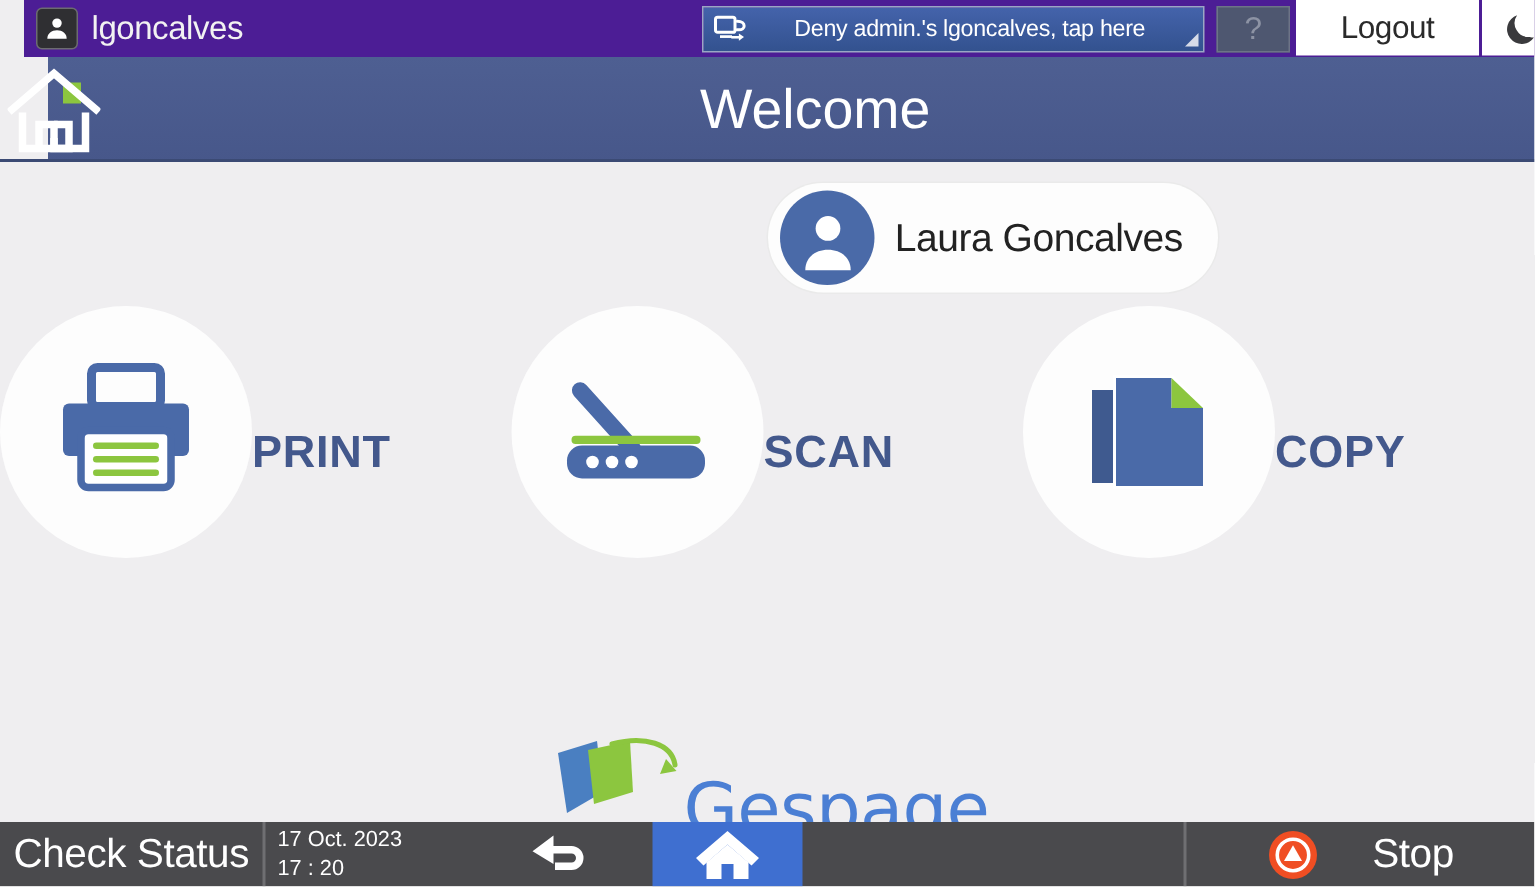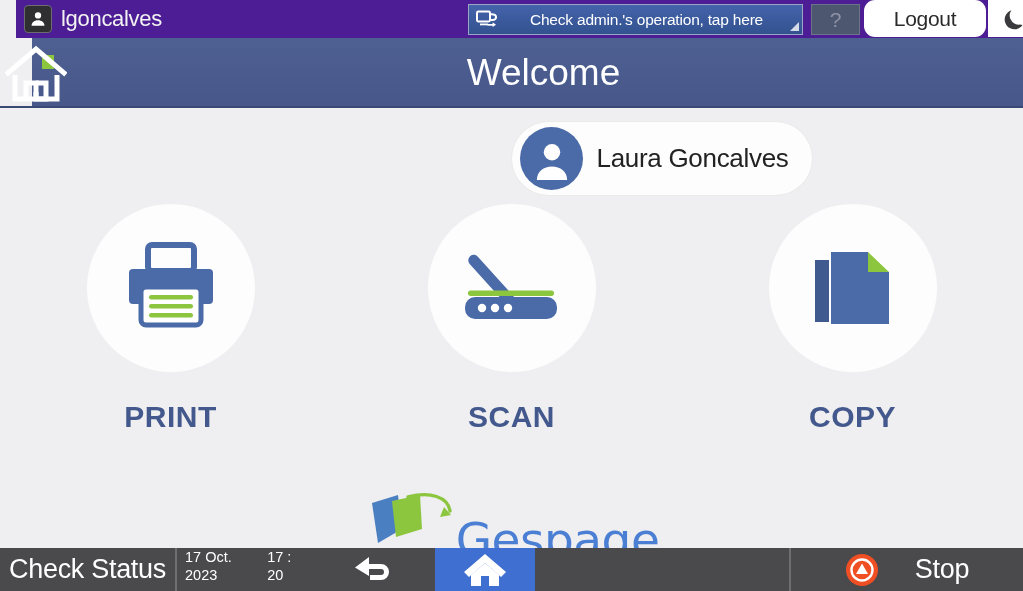--- a/index.html
+++ b/index.html
@@ -83,21 +83,20 @@
     font-size: 21px;
   }
   .tb-logout {
     position: absolute; left: 848px; top: 0px;
     width: 122px; height: 37px;
     background: #ffffff;
     display: flex; align-items: center; justify-content: center;
     color: #2a2a2a;
     font-size: 21px;
     letter-spacing: -0.3px;
-    border-radius: 11px;
   }
   .tb-moon {
     position: absolute; left: 972px; top: 0px;
     width: 51px; height: 37px;
     background: #ffffff;
     display: flex; align-items: center; justify-content: center;
   }
 
   
   .titlebar {
@@ -155,21 +154,21 @@
     padding-right: 10px;
   }
 
   .tiles {
     position: absolute; top: 96px; left: 0;
     width: 1023px;
     display: flex;
   }
   .tile {
     width: 341px;
-    display: flex; flex-direction: column; align-items: center;
+    display: flex; flex-direction: row; align-items: center;
   }
   .tile-circle {
     width: 168px; height: 168px;
     border-radius: 50%;
     background: #fdfdfd;
     display: flex; align-items: center; justify-content: center;
   }
   .tile-label {
     margin-top: 28px;
     font-size: 30px;
@@ -208,21 +207,21 @@
   }
   .bb-check {
     width: 175px;
     display: flex; align-items: center; justify-content: center;
     color: #ffffff;
     font-size: 27px;
     letter-spacing: -0.3px;
   }
   .bb-datetime {
     width: 134px;
-    display: flex; justify-content: center;
+    display: flex; flex-direction: column; justify-content: center;
     padding-left: 8px;
     color: #ffffff;
     font-size: 14.5px;
     line-height: 1.25;
   }
   .bb-back {
     width: 124px;
     display: flex; align-items: center; justify-content: center;
   }
   .bb-home {
@@ -261,21 +260,21 @@
     <div class="tb-notify">
       <div class="tb-notify-icon">
         <svg width="24" height="20" viewBox="0 0 24 20" aria-hidden="true">
           <rect x="1" y="1.5" width="13" height="10" rx="1.4" fill="none" stroke="#ffffff" stroke-width="2"></rect>
           <rect x="4" y="13.5" width="8" height="1.8" fill="#ffffff"></rect>
           <path d="M15.5 4.2c3.2 0 4.6 1.6 4.6 3.1s-1.6 2.6-3.3 2.6h-1.6" fill="none" stroke="#ffffff" stroke-width="2" stroke-linecap="round"></path>
           <path d="M16.6 12.3l3.4 2.4-3.4 2.4z" fill="#ffffff"></path>
           <rect x="11.5" y="14" width="6" height="1.7" fill="#ffffff"></rect>
         </svg>
       </div>
-      <div class="tb-notify-text">Check admin.'s operation, tap here</div>
+      <div class="tb-notify-text">Deny admin.'s lgoncalves, tap here</div>
       <div class="tb-notify-corner"></div>
     </div>
 
     <div class="tb-help">?</div>
 
     <div class="tb-logout">Logout</div>
 
     <div class="tb-moon">
       <svg width="24" height="26" viewBox="0 0 24 26" aria-hidden="true">
         <path d="M17.8 18.6A9.2 9.2 0 0 1 9.4 4.2a9.8 9.8 0 1 0 11.2 14.8 9.2 9.2 0 0 1-2.8-.4z" fill="#3a3a3d"></path>

